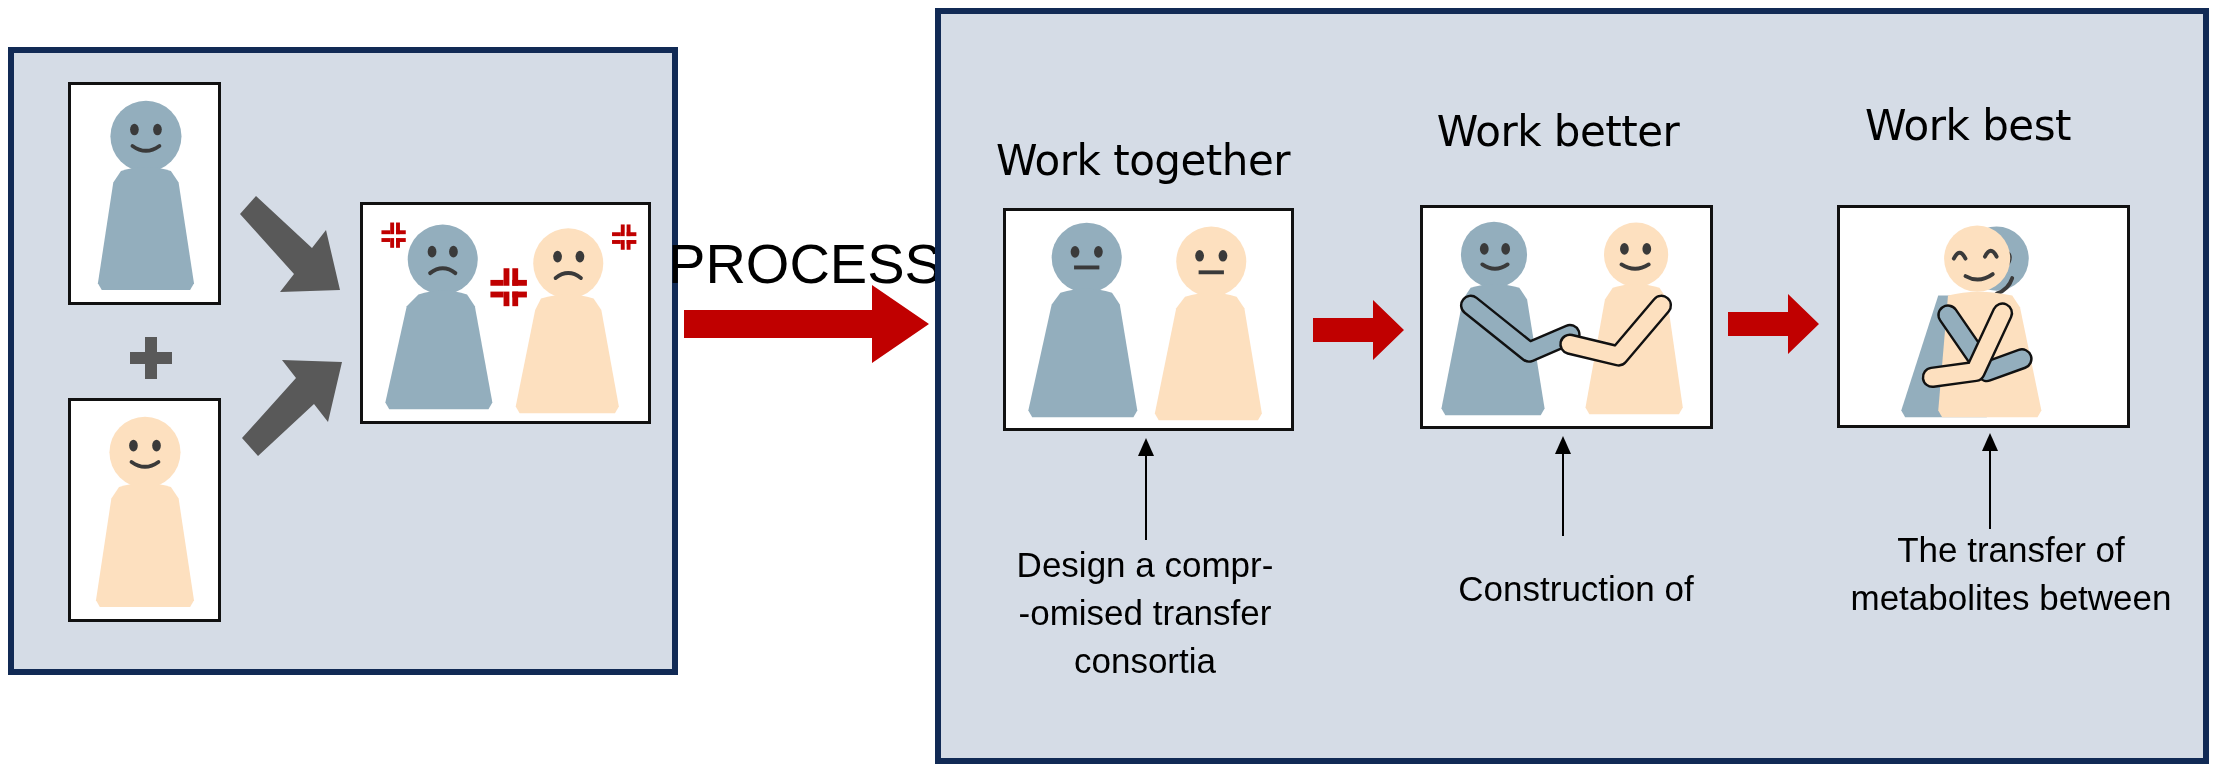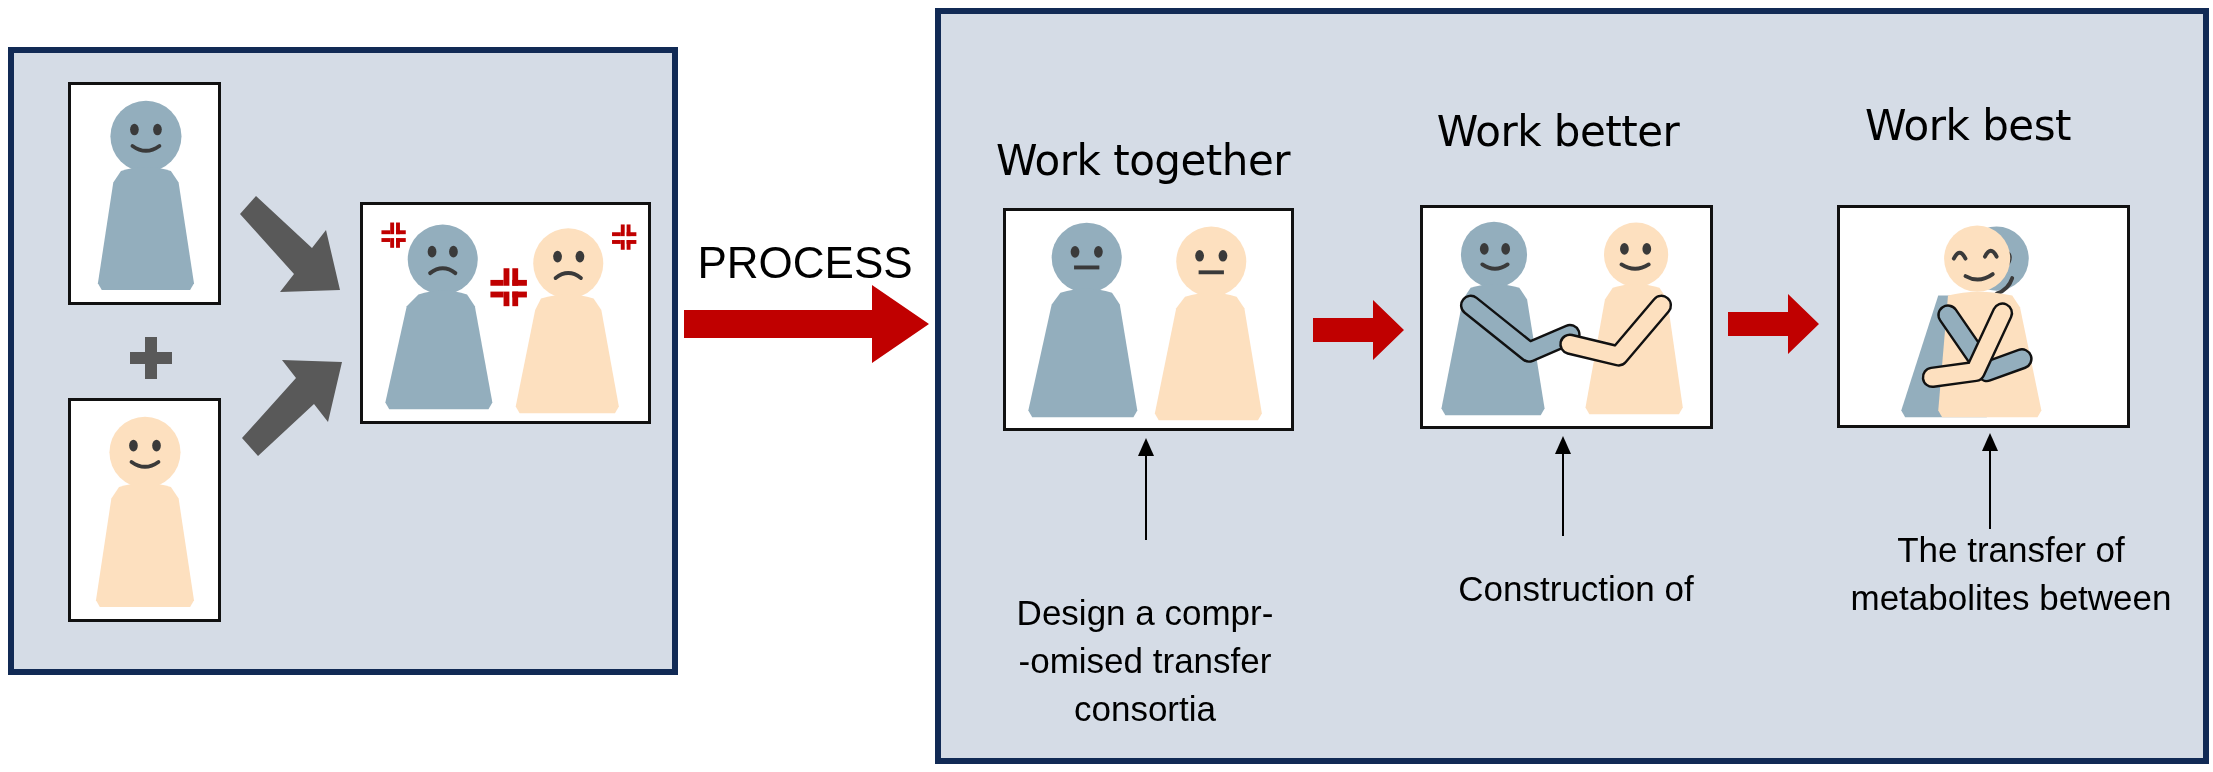--- a/index.html
+++ b/index.html
@@ -2,21 +2,21 @@
 <html><head>
 <meta charset="utf-8">
 <style>
   html, body { margin: 0; padding: 0; background: #ffffff; }
   body { width: 2213px; height: 772px; position: relative; overflow: hidden; font-family: "Liberation Sans", sans-serif; }
   .panel { position: absolute; background: #d5dce6; border: 6px solid #112a55; box-sizing: border-box; }
   .frame { position: absolute; background: #ffffff; border: 3px solid #111111; box-sizing: border-box; overflow: hidden; }
   .frame svg { position: absolute; left: 0; top: 0; width: 100%; height: 100%; }
   .abs { position: absolute; }
   .title { position: absolute; font-family: "DejaVu Sans", sans-serif; font-size: 42px; color: #000; white-space: nowrap; transform: translate(-50%, -50%); letter-spacing: -0.5px; }
-  .process-label { position: absolute; font-family: "Liberation Sans", sans-serif; font-size: 44px; color: #000; white-space: nowrap; transform: translate(-50%, -50%); }
+  .process-label { position: absolute; font-family: "Liberation Sans", sans-serif; font-size: 56px; color: #000; white-space: nowrap; transform: translate(-50%, -50%); }
   .desc { position: absolute; font-family: "Liberation Sans", sans-serif; font-size: 35px; color: #000; text-align: center; line-height: 48px; transform: translateX(-50%); white-space: nowrap; }
   .desc div { display: block; }
 </style>
 </head>
 <body>
 
 <div class="panel" style="left:8px; top:47px; width:670px; height:628px;"></div>
 
 <div class="frame" style="left:68px; top:82px; width:153px; height:223px;">
   <svg viewBox="0 0 153 223">
@@ -183,21 +183,21 @@
 </svg>
 <svg class="abs" style="left:1553px; top:436px;" width="20" height="100" viewBox="0 0 20 100">
   <polygon points="10,0 2,18 18,18" fill="#000"></polygon>
   <rect x="9" y="16" width="2" height="84" fill="#000"></rect>
 </svg>
 <svg class="abs" style="left:1980px; top:433px;" width="20" height="96" viewBox="0 0 20 96">
   <polygon points="10,0 2,18 18,18" fill="#000"></polygon>
   <rect x="9" y="16" width="2" height="80" fill="#000"></rect>
 </svg>
 
-<div class="desc" style="left:1145px; top:541px;margin-top:48px;">
+<div class="desc" style="left:1145px; top:541px;">
   <div>Design a compr-</div>
   <div>-omised transfer</div>
   <div>consortia</div>
 </div>
 <div class="desc" style="left:1576px; top:565px;">
   <div>Construction of</div>
 </div>
 <div class="desc" style="left:2011px; top:526px;">
   <div>The transfer of</div>
   <div>metabolites between</div>

